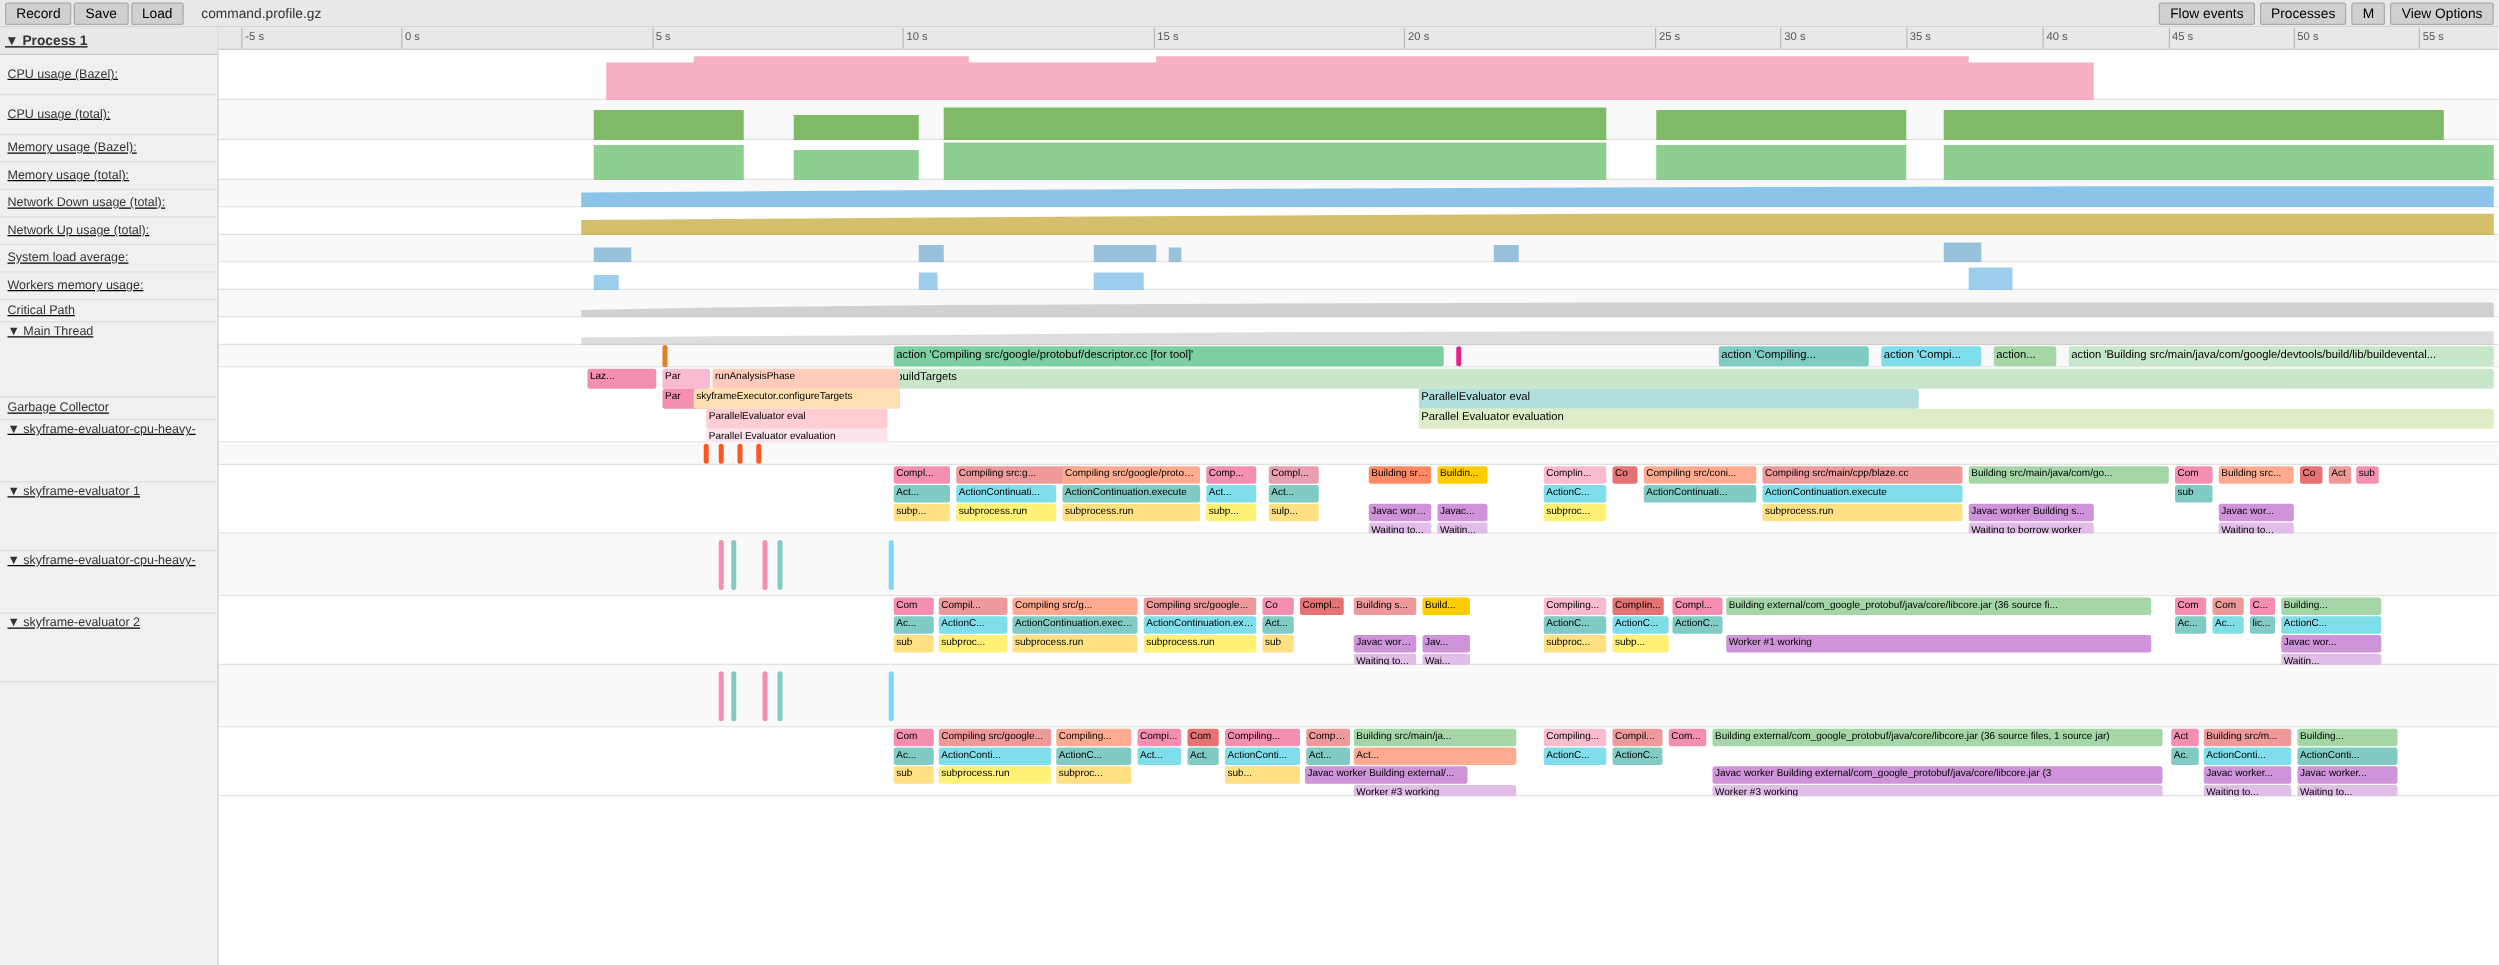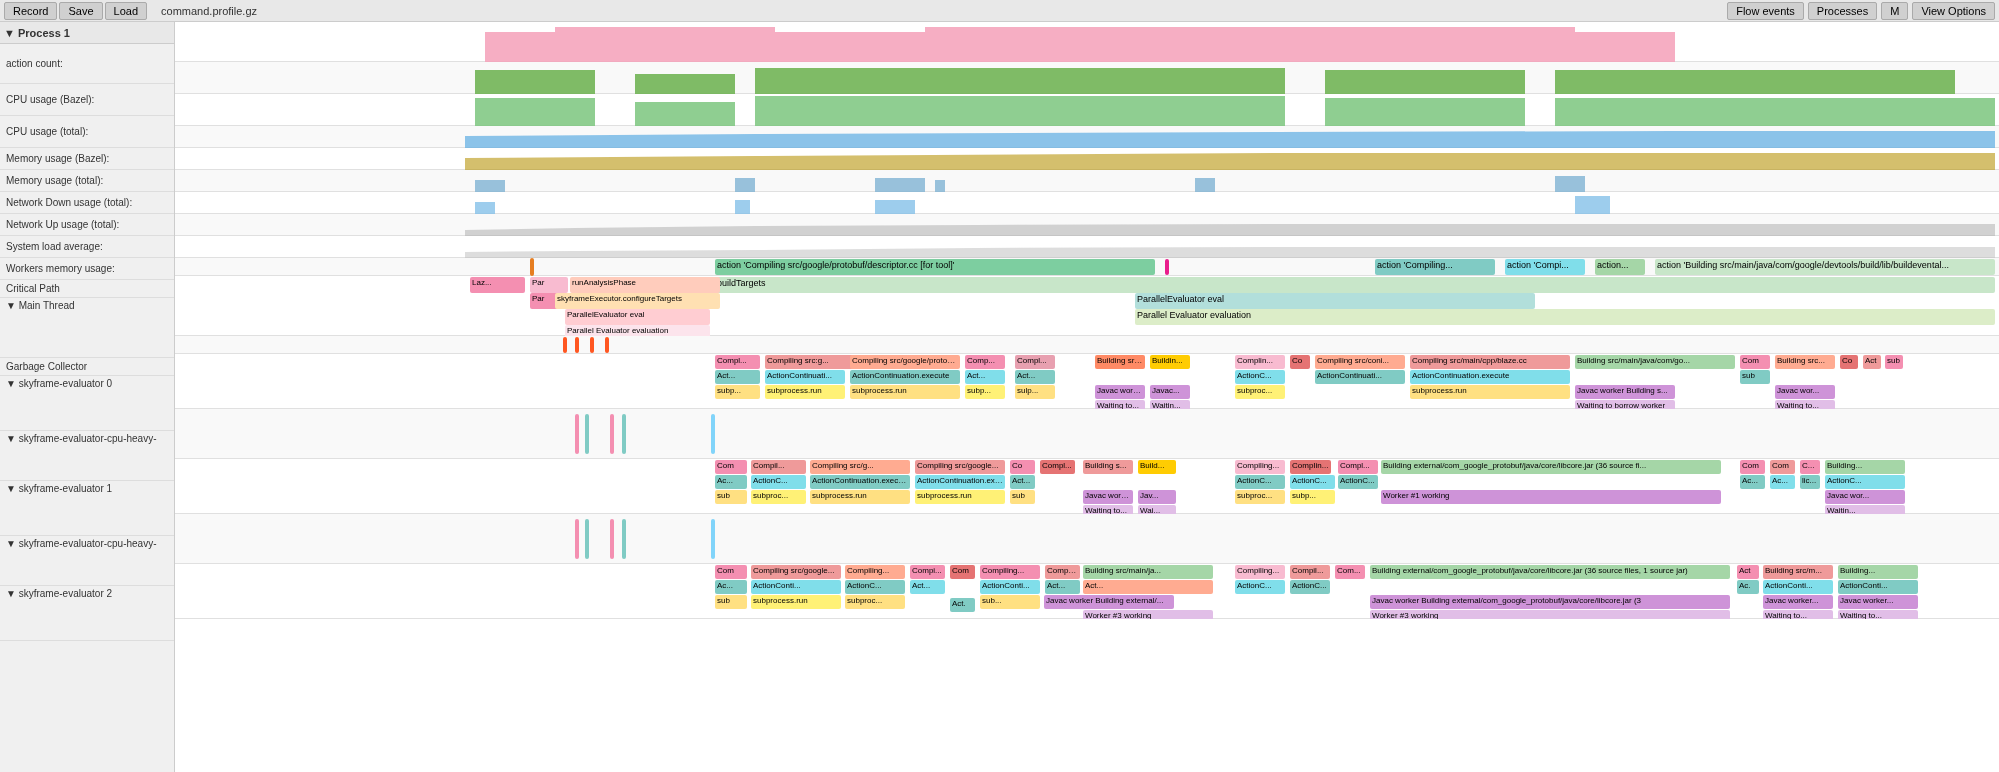--- a/index.html
+++ b/index.html
@@ -48,20 +48,21 @@
       display: flex;
       height: calc(772px - 22px);
     }
 
     .left-panel {
       width: 175px;
       flex-shrink: 0;
       background: #f0f0f0;
       border-right: 1px solid #ccc;
       overflow: hidden;
+      text-decoration: underline;
     }
 
     .process-header {
       height: 22px;
       display: flex;
       align-items: center;
       padding-left: 4px;
       font-size: 11px;
       font-weight: bold;
       color: #333;
@@ -160,41 +161,56 @@
   </div>
 </div>
 
 <div class="main-layout">
 
   <div class="left-panel">
     <div class="process-header">
       <span>▼ Process 1</span>
     </div>
 
-    <div class="track-label" style="height:40px;">action count:</div>
     <div class="track-label" style="height:32px;">CPU usage (Bazel):</div>
     <div class="track-label" style="height:32px;">CPU usage (total):</div>
     <div class="track-label" style="height:22px;">Memory usage (Bazel):</div>
     <div class="track-label" style="height:22px;">Memory usage (total):</div>
     <div class="track-label" style="height:22px;">Network Down usage (total):</div>
     <div class="track-label" style="height:22px;">Network Up usage (total):</div>
     <div class="track-label" style="height:22px;">System load average:</div>
     <div class="track-label" style="height:22px;">Workers memory usage:</div>
     <div class="track-label" style="height:18px;">Critical Path</div>
     <div class="track-label" style="height:60px; align-items:flex-start; padding-top:2px;">▼ Main Thread</div>
     <div class="track-label" style="height:18px;">Garbage Collector</div>
-    <div class="track-label" style="height:55px; align-items:flex-start; padding-top:2px;">▼ skyframe-evaluator 0</div>
     <div class="track-label" style="height:50px; align-items:flex-start; padding-top:2px;">▼ skyframe-evaluator-cpu-heavy-</div>
     <div class="track-label" style="height:55px; align-items:flex-start; padding-top:2px;">▼ skyframe-evaluator 1</div>
     <div class="track-label" style="height:50px; align-items:flex-start; padding-top:2px;">▼ skyframe-evaluator-cpu-heavy-</div>
     <div class="track-label" style="height:55px; align-items:flex-start; padding-top:2px;">▼ skyframe-evaluator 2</div>
   </div>
 
   <div class="right-panel">
 
+    <div class="timeline-ruler">
+      <div class="timeline-ruler-inner" id="ruler-inner">
+          <div class="ruler-tick" style="left: 1%;">-5 s</div>
+          <div class="ruler-tick" style="left: 8%;">0 s</div>
+          <div class="ruler-tick" style="left: 19%;">5 s</div>
+          <div class="ruler-tick" style="left: 30%;">10 s</div>
+          <div class="ruler-tick" style="left: 41%;">15 s</div>
+          <div class="ruler-tick" style="left: 52%;">20 s</div>
+          <div class="ruler-tick" style="left: 63%;">25 s</div>
+          <div class="ruler-tick" style="left: 68.5%;">30 s</div>
+          <div class="ruler-tick" style="left: 74%;">35 s</div>
+          <div class="ruler-tick" style="left: 80%;">40 s</div>
+          <div class="ruler-tick" style="left: 85.5%;">45 s</div>
+          <div class="ruler-tick" style="left: 91%;">50 s</div>
+          <div class="ruler-tick" style="left: 96.5%;">55 s</div>
+        </div>
+    </div>
 
     <div class="tracks-area">
 
       <div class="track-row" style="height:40px;">
         <div class="track-canvas" style="height:40px; position:relative;">
 
           <svg width="100%" height="40" style="position:absolute;top:0;left:0;">
             <polygon points="310,40 310,10 380,10 380,5 600,5 600,10 750,10 750,5 1400,5 1400,10 1500,10 1500,40" fill="#f4a0b8" opacity="0.85"></polygon>
           </svg>
         </div>
@@ -458,21 +474,21 @@
           <div class="block" style="left:1160px; width:30px; height:14px; top:1px; background:#f48fb1; font-size:8px;">Com...</div>
           <div class="block" style="left:1195px; width:360px; height:14px; top:1px; background:#a5d6a7; font-size:8px;">Building external/com_google_protobuf/java/core/libcore.jar (36 source files, 1 source jar)</div>
           <div class="block" style="left:1562px; width:22px; height:14px; top:1px; background:#f48fb1; font-size:8px;">Act</div>
           <div class="block" style="left:1588px; width:70px; height:14px; top:1px; background:#ef9a9a; font-size:8px;">Building src/m...</div>
           <div class="block" style="left:1663px; width:80px; height:14px; top:1px; background:#a5d6a7; font-size:8px;">Building...</div>
 
           <div class="block" style="left:540px; width:32px; height:14px; top:16px; background:#80cbc4; font-size:8px;">Ac...</div>
           <div class="block" style="left:576px; width:90px; height:14px; top:16px; background:#80deea; font-size:8px;">ActionConti...</div>
           <div class="block" style="left:670px; width:60px; height:14px; top:16px; background:#80cbc4; font-size:8px;">ActionC...</div>
           <div class="block" style="left:735px; width:35px; height:14px; top:16px; background:#80deea; font-size:8px;">Act...</div>
-          <div class="block" style="left:775px; width:25px; height:14px; top:16px; background:#80cbc4; font-size:8px;margin-top:18px;">Act.</div>
+          <div class="block" style="left:775px; width:25px; height:14px; top:16px; background:#80cbc4; font-size:8px;">Act.</div>
           <div class="block" style="left:805px; width:60px; height:14px; top:16px; background:#80deea; font-size:8px;">ActionConti...</div>
           <div class="block" style="left:870px; width:35px; height:14px; top:16px; background:#80cbc4; font-size:8px;">Act...</div>
           <div class="block" style="left:1060px; width:50px; height:14px; top:16px; background:#80deea; font-size:8px;">ActionC...</div>
           <div class="block" style="left:1115px; width:40px; height:14px; top:16px; background:#80cbc4; font-size:8px;">ActionC...</div>
           <div class="block" style="left:1562px; width:22px; height:14px; top:16px; background:#80cbc4; font-size:8px;">Ac.</div>
           <div class="block" style="left:1588px; width:70px; height:14px; top:16px; background:#80deea; font-size:8px;">ActionConti...</div>
           <div class="block" style="left:1663px; width:80px; height:14px; top:16px; background:#80cbc4; font-size:8px;">ActionConti...</div>
 
           <div class="block" style="left:540px; width:32px; height:14px; top:31px; background:#ffe082; font-size:8px;">sub</div>
           <div class="block" style="left:576px; width:90px; height:14px; top:31px; background:#fff176; font-size:8px;">subprocess.run</div>

